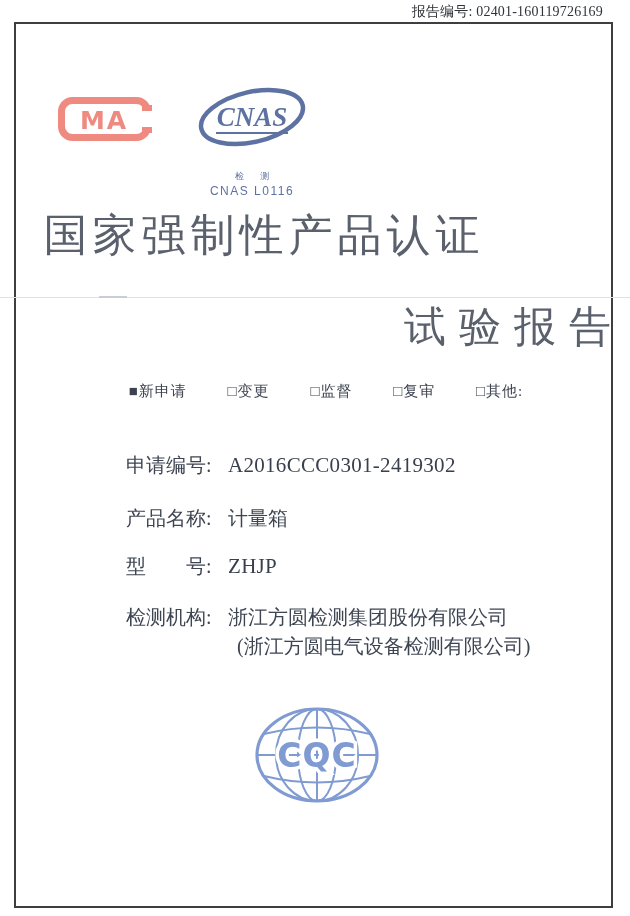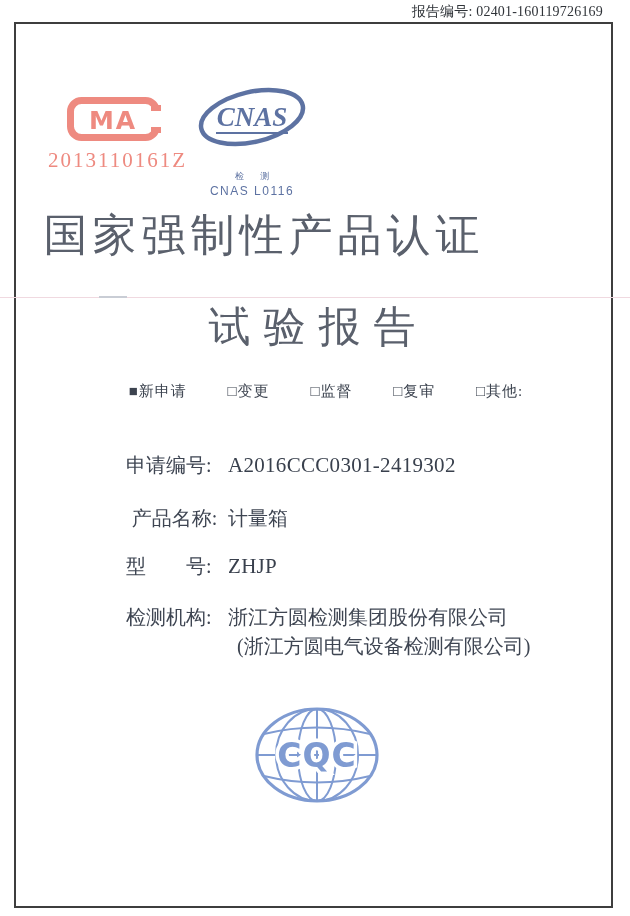--- a/index.html
+++ b/index.html
@@ -17,56 +17,56 @@
   }
   .report-line .num { font-family:"Liberation Serif", serif; }
 
   
   .page-border {
     left:14px; top:22px; width:595px; height:882px;
     border:2px solid #3e3e3e; background:transparent;
   }
 
   
-  .cma-wrap { left:48px; top:96px; width:122px; text-align:right; }
+  .cma-wrap { left:48px; top:96px; width:122px; text-align:center; }
   .cma-number {
     margin-top:2px; font-size:21px; letter-spacing:2px;
     color:#ee8a80; font-family:"Liberation Serif", serif;
   }
 
   
   .cnas-wrap { left:196px; top:84px; width:112px; text-align:center; color:#5d72a2; }
   .cnas-sub1 { font-size:9px; letter-spacing:7px; margin-top:12px; text-indent:7px; }
   .cnas-sub2 { font-size:12px; letter-spacing:1.5px; margin-top:1px; font-family:"Liberation Sans", sans-serif; }
 
   
   .title-1 {
     left:0; top:206px; width:528px; text-align:center;
     font-size:44px; letter-spacing:5px; color:#5a606c; font-weight:normal;
   }
   .title-2 {
-    left:0; top:299px; width:624px; text-align:center;
+    left:0; top:299px; width:624px; text-align:right;
     font-size:42px; letter-spacing:13px; text-indent:13px; color:#5a606c;
   }
 
   
   .artifact-pink { left:0; top:297px; width:630px; height:1px; background:#f0d9e0; }
   .artifact-gray { left:99px; top:296px; width:28px; height:2px; background:#c9cdd5; }
 
   
   .checkbox-row {
     left:0; top:382px; width:630px; text-align:center;
     font-size:15px; color:#3c434f; letter-spacing:1px; white-space:nowrap;
   }
   .checkbox-row span { margin:0 7px;padding-left:22px; }
 
   
   .info-row { left:126px; font-size:20px; color:#3e4552; white-space:nowrap; }
   .info-row .lbl { display:inline-block; width:97px; }
-  .row-1 { top:452px; } .row-2 { top:505px;text-align:center; } .row-3 { top:553px; }
+  .row-1 { top:452px; } .row-2 { top:505px; } .row-3 { top:553px; }
   .row-4 { top:604px; } .row-4b { top:633px; left:237px; }
   .val-serif { font-size:21px; letter-spacing:0.3px; color:#39404d; }
 
   
   .cqc-wrap { left:253px; top:705px; width:128px; height:100px; }
 
   svg text { user-select:none; }
 </style>
 </head>
 <body>
@@ -79,21 +79,20 @@
 <div class="abs page-border"></div>
 
 <div class="abs cma-wrap">
   <svg width="104" height="46" viewBox="0 0 104 46">
     <rect x="4.5" y="4.5" width="86" height="37" rx="11" fill="none" stroke="#ee8a80" stroke-width="7"></rect>
     <rect x="80" y="14" width="24" height="18" fill="#ffffff"></rect>
     <rect x="85" y="9" width="10" height="6" fill="#ee8a80"></rect>
     <rect x="85" y="31" width="10" height="6" fill="#ee8a80"></rect>
     <text x="47" y="33" text-anchor="middle" font-family="DejaVu Sans, sans-serif" font-weight="bold" font-size="25" letter-spacing="2" fill="#ee8a80">MA</text>
   </svg>
-  <div class="cma-number">2013110161Z</div>
 </div>
 
 <div class="abs cnas-wrap">
   <svg width="112" height="70" viewBox="0 0 112 70">
     <g transform="rotate(-13 56 33)">
       <ellipse cx="56" cy="33" rx="52" ry="25" fill="none" stroke="#5d72a2" stroke-width="4.5"></ellipse>
     </g>
     <text x="56" y="42" text-anchor="middle" font-family="Liberation Serif, serif" font-style="italic" font-weight="bold" font-size="27" fill="#5d72a2">CNAS</text>
     <path d="M 20 49 L 92 49" stroke="#5d72a2" stroke-width="2" fill="none"></path>
   </svg>

